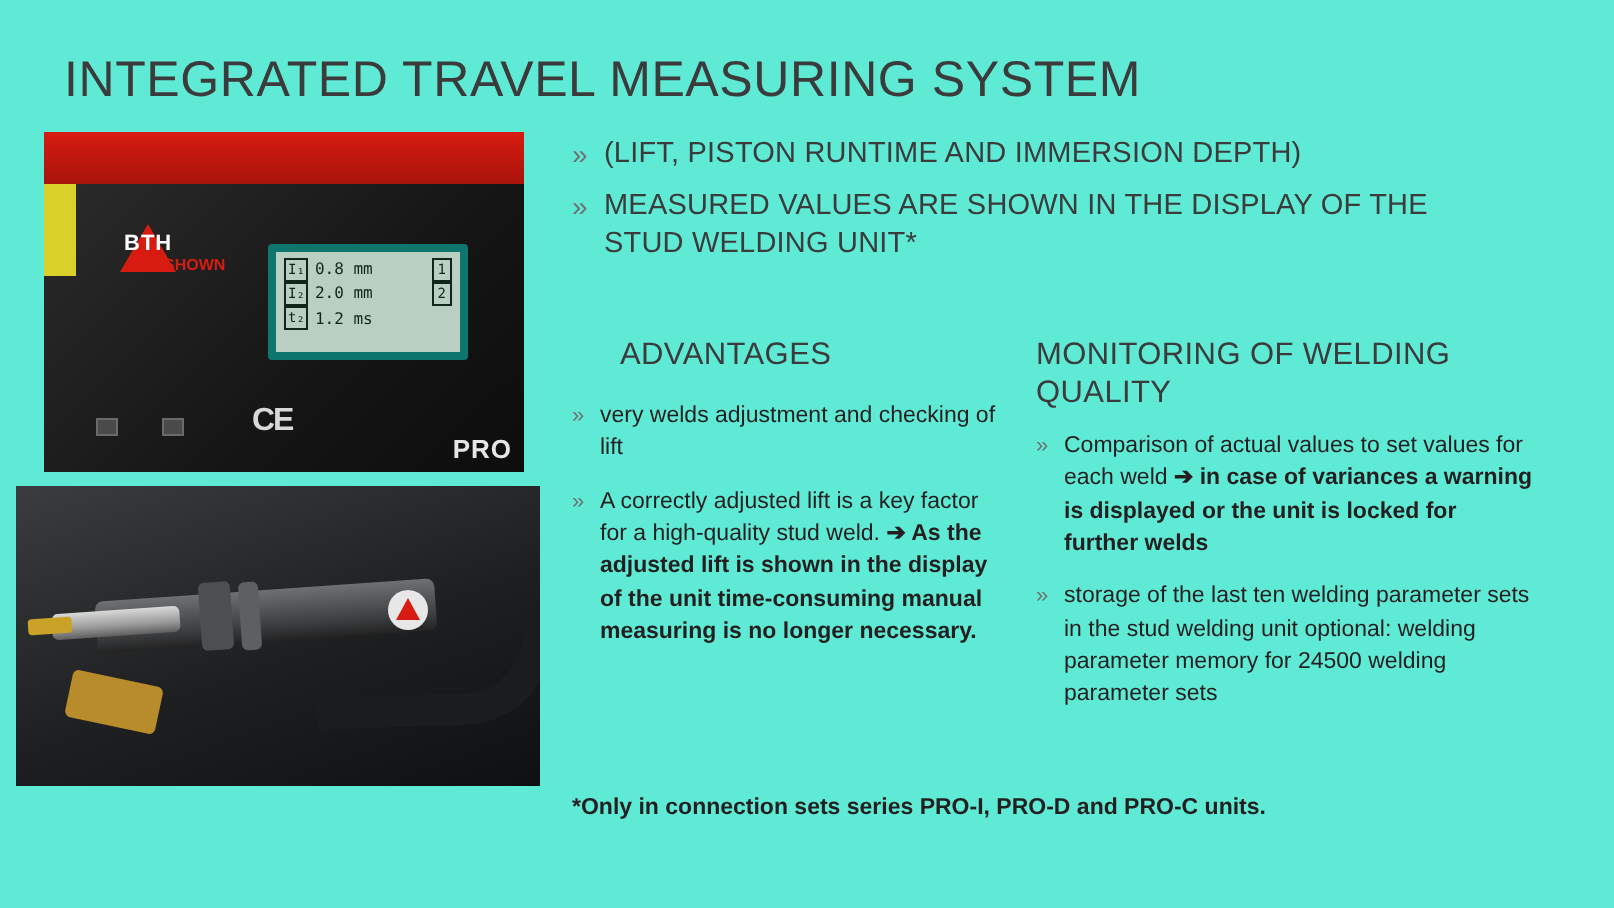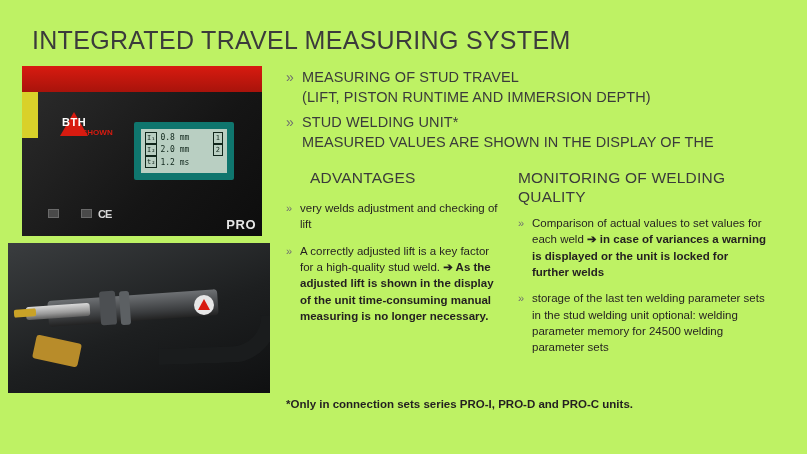--- a/index.html
+++ b/index.html
@@ -7,21 +7,21 @@
     margin: 0; padding: 0;
     width: 807px; height: 454px;
     background: #ffffff;
     font-family: "Liberation Sans", sans-serif;
     color: #231f20;
     overflow: hidden;
   }
   .slide {
     position: relative;
     width: 807px; height: 454px;
-    background: #bef264;
+    background: #5eead4;
   }
   .slide-title {
     position: absolute;
     left: 32px; top: 26px;
     font-size: 25px;
     letter-spacing: 0.3px;
     color: #3b3b3b;
     font-weight: 400;
     white-space: nowrap;
   }
@@ -62,21 +62,21 @@
     letter-spacing: 0.5px;
   }
   .img-top .logo-sub {
     position: absolute; left: 60px; top: 62px;
     color: #d81b10; font-size: 8px; font-weight: bold;
   }
   .img-top .lcd {
     position: absolute; left: 112px; top: 56px;
     width: 100px; height: 58px;
     background: #b9cfc2;
-    border: 7px solid #0f766e;
+    border: 4px solid #0f766e;
     border-radius: 2px;
     padding: 3px 4px;
     font-family: "DejaVu Sans Mono", monospace;
     font-size: 8px;
     color: #10261b;
     line-height: 1.45;
   }
   .img-top .lcd .row { display: flex; align-items: center; gap: 3px; }
   .img-top .lcd .tag {
     display: inline-block;
@@ -93,22 +93,22 @@
   .img-top .btn-row {
     position: absolute; left: 26px; bottom: 18px;
     display: flex; gap: 22px;
   }
   .img-top .btn-sq {
     width: 11px; height: 9px;
     background: #4a4a4a;
     border: 1px solid #6a6a6a;
   }
   .img-top .ce {
-    position: absolute; left: 76px; bottom: 16px;
-    color: #d8d8d8; font-size: 11px; font-weight: bold;
+    position: absolute; left: 104px; bottom: 16px;
+    color: #d8d8d8; font-size: 16px; font-weight: bold;
     letter-spacing: -1px;
   }
   .img-top .pro-label {
     position: absolute; right: 6px; bottom: 4px;
     color: #e6e6e6; font-size: 13px; font-weight: bold;
     letter-spacing: 0.5px;
   }
 
   .img-bottom {
     position: absolute;
@@ -286,29 +286,28 @@
     <div class="gun-barrel"></div>
     <div class="gun-tip"></div>
     <div class="logo-dot"></div>
     <div class="foot"></div>
   </div>
 
   <div class="bullets-top">
     <div class="b-row">
       <div class="b-mark">»</div>
       <div class="b-text">
-        <div>MEASURING OF STUD TRAVEL</div>
         <div>(LIFT, PISTON RUNTIME AND IMMERSION DEPTH)</div>
       </div>
     </div>
     <div class="b-row">
       <div class="b-mark">»</div>
       <div class="b-text">
+        <div>MEASURED VALUES ARE SHOWN IN THE DISPLAY OF THE</div>
         <div>STUD WELDING UNIT*</div>
-        <div>MEASURED VALUES ARE SHOWN IN THE DISPLAY OF THE</div>
       </div>
     </div>
   </div>
 
   <div class="col-head" id="adv-head">ADVANTAGES</div>
   <div class="col-head" id="mon-head">MONITORING OF WELDING QUALITY</div>
 
   <div class="col" id="adv-col">
     <div class="li">
       <div class="li-mark">»</div>

